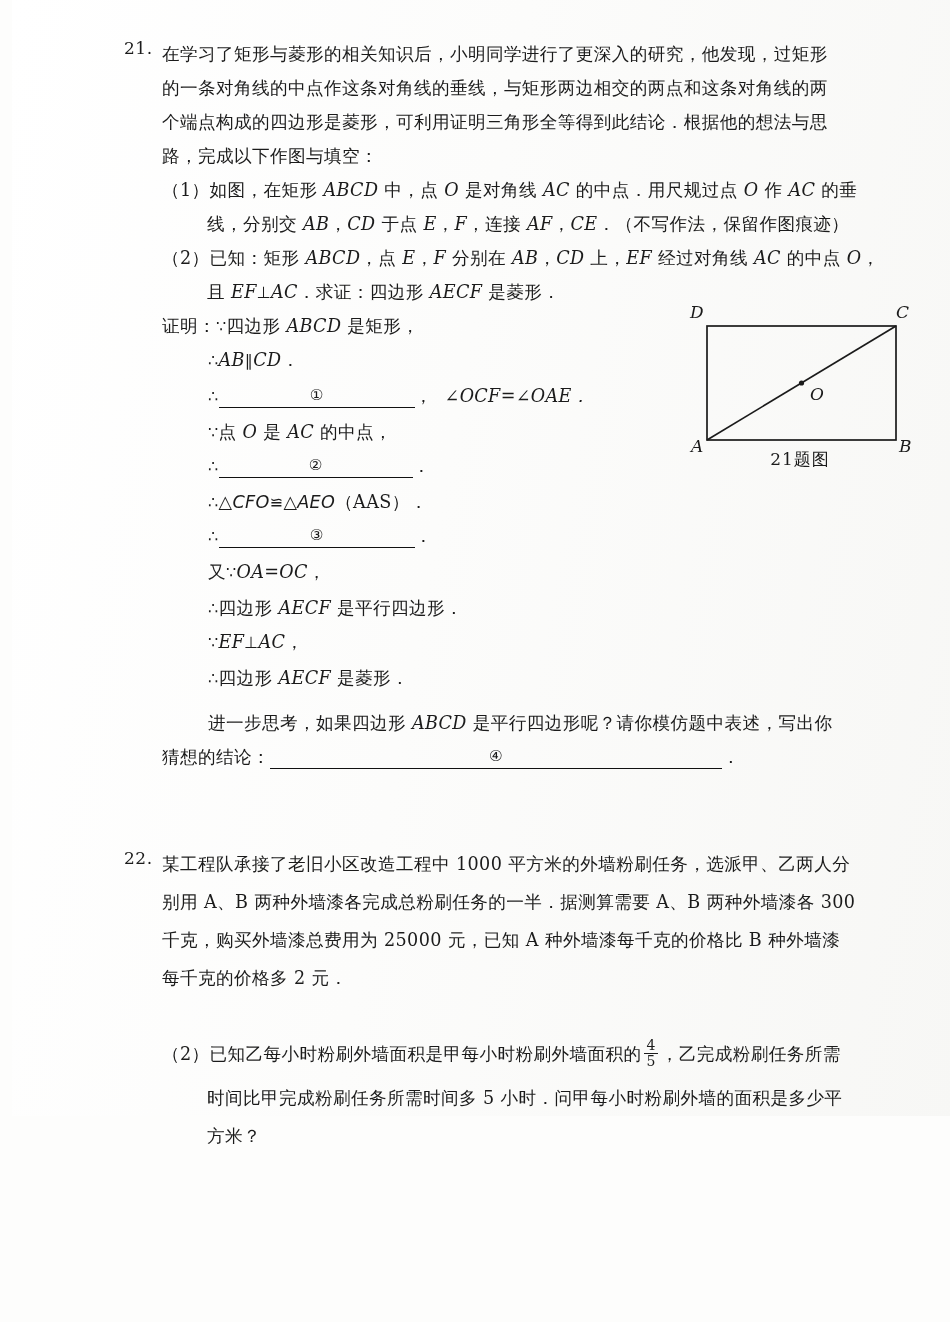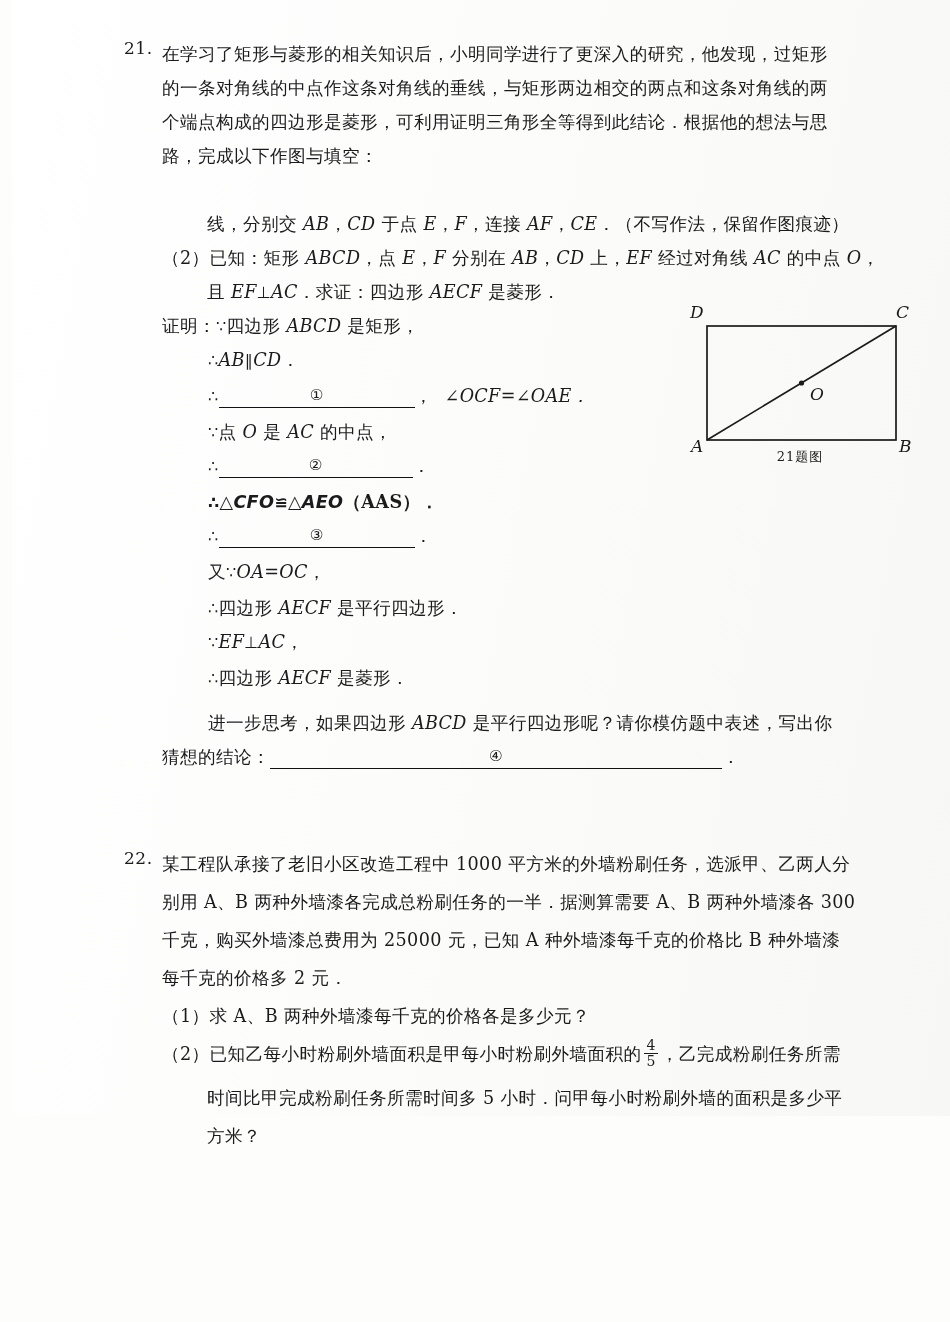--- a/index.html
+++ b/index.html
@@ -75,21 +75,21 @@
     left: 668px;
     top: 300px;
     width: 240px;
     height: 185px;
   }
   .figcap {
     position: absolute;
     left: 0; top: 148px;
     width: 240px;
     text-align: center;
-    font-size: 13px;
+    font-size: 17px;
     letter-spacing: 1px;
   }
   .fig-label {
     position: absolute;
     font-size: 17px;
     font-style: italic;
     font-family: "DejaVu Serif","Liberation Serif",serif;
   }
 
   
@@ -112,20 +112,23 @@
 
 <div class="page">
 
   <div class="qnum" style="left:112px; top:38px;">21.</div>
 
   <div class="para" style="left:150px; top:36px;">在学习了矩形与菱形的相关知识后，小明同学进行了更深入的研究，他发现，过矩形</div>
   <div class="para" style="left:150px; top:70px;">的一条对角线的中点作这条对角线的垂线，与矩形两边相交的两点和这条对角线的两</div>
   <div class="para" style="left:150px; top:104px;">个端点构成的四边形是菱形，可利用证明三角形全等得到此结论．根据他的想法与思</div>
   <div class="para" style="left:150px; top:138px;">路，完成以下作图与填空：</div>
 
+  <div class="para" style="left:150px; top:172px;">
+    <span>（1）</span><span>如图，在矩形 </span><span class="mi">ABCD</span><span> 中，点 </span><span class="mi">O</span><span> 是对角线 </span><span class="mi">AC</span><span> 的中点．用尺规过点 </span><span class="mi">O</span><span> 作 </span><span class="mi">AC</span><span> 的垂</span>
+  </div>
   <div class="para" style="left:195px; top:206px;">
     <span>线，分别交 </span><span class="mi">AB</span><span>，</span><span class="mi">CD</span><span> 于点 </span><span class="mi">E</span><span>，</span><span class="mi">F</span><span>，连接 </span><span class="mi">AF</span><span>，</span><span class="mi">CE</span><span>．（不写作法，保留作图痕迹）</span>
   </div>
 
   <div class="para" style="left:150px; top:240px;">
     <span>（2）</span><span>已知：矩形 </span><span class="mi">ABCD</span><span>，点 </span><span class="mi">E</span><span>，</span><span class="mi">F</span><span> 分别在 </span><span class="mi">AB</span><span>，</span><span class="mi">CD</span><span> 上，</span><span class="mi">EF</span><span> 经过对角线 </span><span class="mi">AC</span><span> 的中点 </span><span class="mi">O</span><span>，</span>
   </div>
   <div class="para" style="left:195px; top:274px;">
     <span>且 </span><span class="mi">EF</span><span class="sym">⊥</span><span class="mi">AC</span><span>．求证：四边形 </span><span class="mi">AECF</span><span> 是菱形．</span>
   </div>
@@ -143,21 +146,21 @@
   </div>
 
   <div class="para" style="left:196px; top:414px;">
     <span class="sym">∵</span><span>点 </span><span class="mi">O</span><span> 是 </span><span class="mi">AC</span><span> 的中点，</span>
   </div>
 
   <div class="para" style="left:196px; top:448px;">
     <span class="sym">∴</span><span class="blank" style="width:194px;"><span class="circnum">②</span></span><span>．</span>
   </div>
 
-  <div class="para" style="left:196px; top:484px;font-weight:bold;">
+  <div class="para" style="left:196px; top:484px;">
     <span class="sym">∴</span><span class="mi tri">△CFO</span><span class="sym">≌</span><span class="mi tri">△AEO</span><span>（AAS）．</span>
   </div>
 
   <div class="para" style="left:196px; top:518px;">
     <span class="sym">∴</span><span class="blank" style="width:196px;"><span class="circnum">③</span></span><span>．</span>
   </div>
 
   <div class="para" style="left:196px; top:554px;">
     <span>又</span><span class="sym">∵</span><span class="mi">OA=OC</span><span>，</span>
   </div>
@@ -195,23 +198,20 @@
     <div class="figcap">21题图</div>
   </div>
 
   <div class="qnum" style="left:112px; top:848px;">22.</div>
 
   <div class="para" style="left:150px; top:846px;">某工程队承接了老旧小区改造工程中 1000 平方米的外墙粉刷任务，选派甲、乙两人分</div>
   <div class="para" style="left:150px; top:884px;">别用 A、B 两种外墙漆各完成总粉刷任务的一半．据测算需要 A、B 两种外墙漆各 300</div>
   <div class="para" style="left:150px; top:922px;">千克，购买外墙漆总费用为 25000 元，已知 A 种外墙漆每千克的价格比 B 种外墙漆</div>
   <div class="para" style="left:150px; top:960px;">每千克的价格多 2 元．</div>
 
-  <div class="para" style="left:150px; top:998px;">
-    <span>（1）</span><span>求 A、B 两种外墙漆每千克的价格各是多少元？</span>
-  </div>
 
   <div class="para" style="left:150px; top:1036px;">
     <span>（2）</span><span>已知乙每小时粉刷外墙面积是甲每小时粉刷外墙面积的</span><span class="frac"><span class="num">4</span><span class="den">5</span></span><span>，乙完成粉刷任务所需</span>
   </div>
   <div class="para" style="left:195px; top:1080px;">时间比甲完成粉刷任务所需时间多 5 小时．问甲每小时粉刷外墙的面积是多少平</div>
   <div class="para" style="left:195px; top:1118px;">方米？</div>
 
 
 </div>
 

